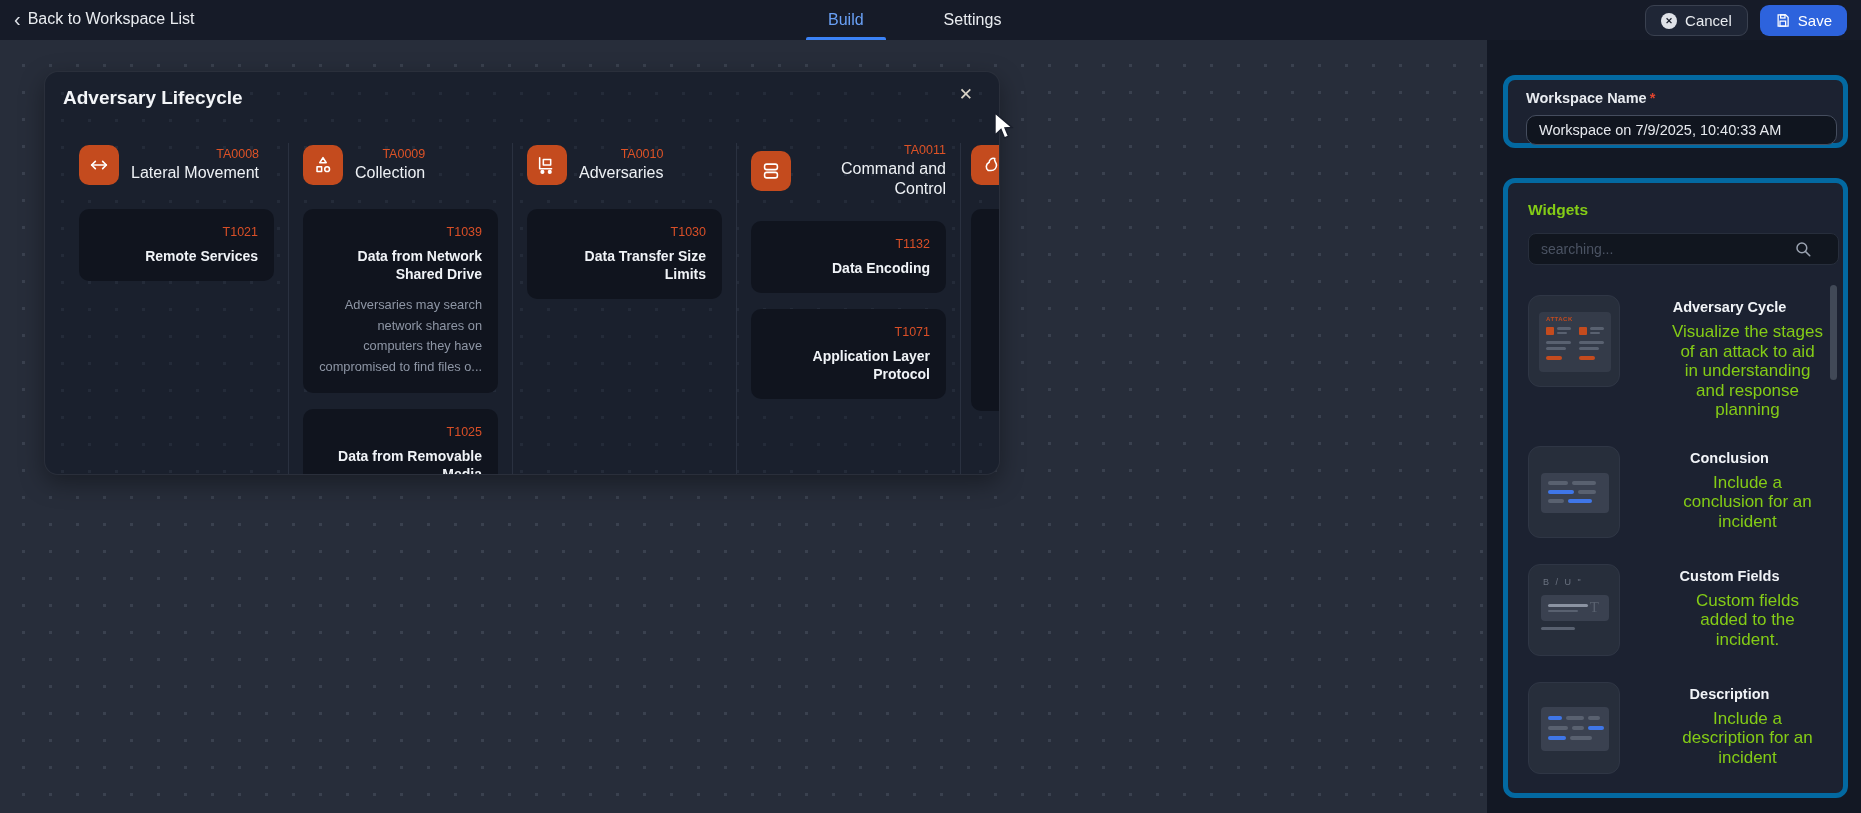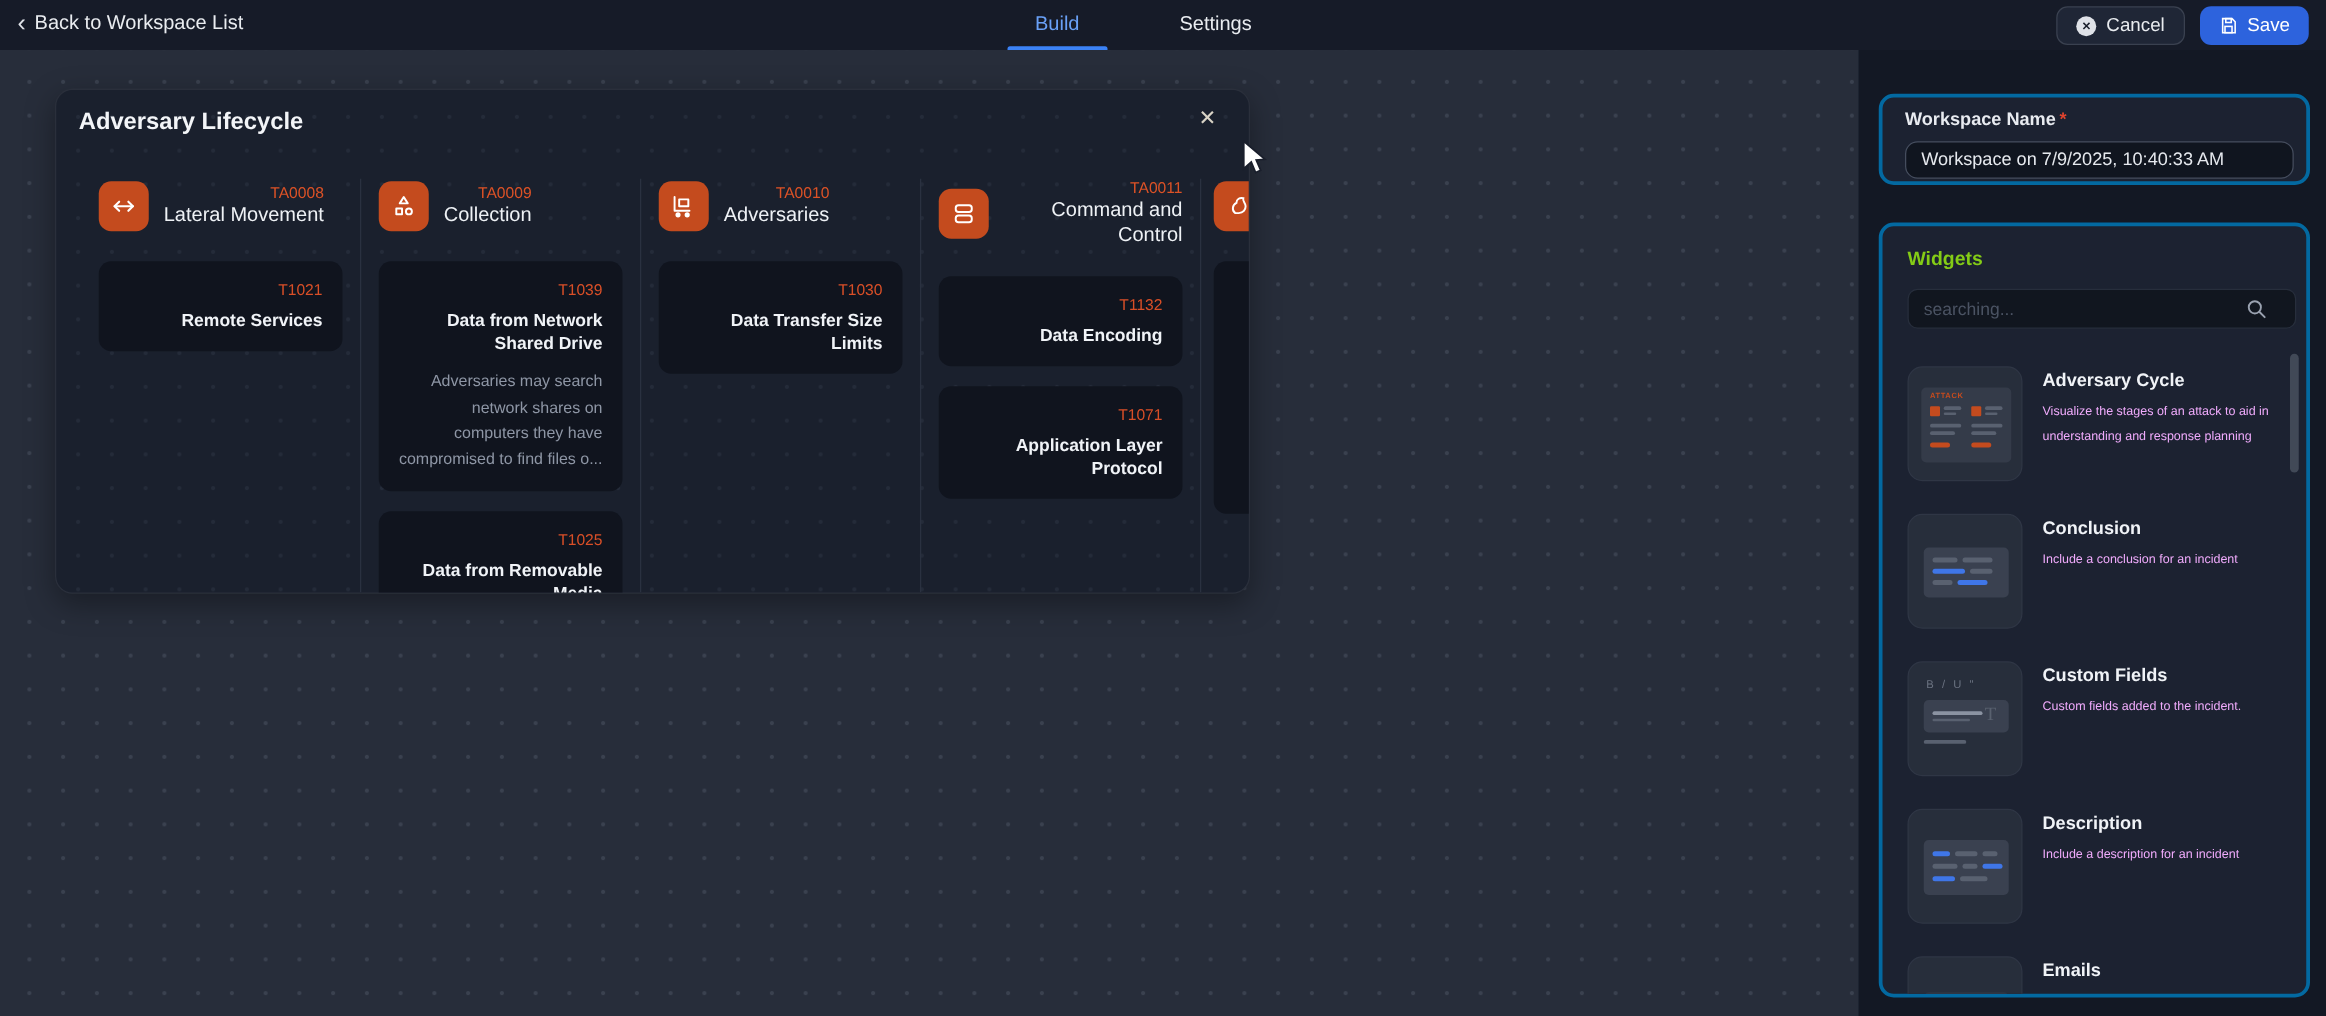--- a/index.html
+++ b/index.html
@@ -53,41 +53,41 @@
   .t-id    { font-size:12.5px; color:#d94f27; }
   .t-title { font-size:14px; font-weight:bold; color:#f0f3f7; margin-top:8px; line-height:18px; }
   .t-desc  { font-size:12.8px; color:#8e96a5; margin-top:12px; line-height:20.5px; }
 
   
   .cursor { position:absolute; left:993px; top:72px; z-index:40; pointer-events:none; }
 
   
   .sidebar { position:absolute; left:1487px; top:40px; width:374px; height:773px; background:#131824; }
   .sbox { position:absolute; left:16px; width:345px; background:#1c2231;
-          border:3px solid #0369a1; border-radius:12px; }
+          border:5px solid #0369a1; border-radius:12px; }
   .sbox.name { top:35px; height:73px; padding:10px 18px; }
   .field-label { font-size:14.5px; font-weight:600; color:#e8ebf0; }
   .req { color:#e0442e; margin-left:3px; }
   .text-input { margin-top:9px; width:311px; height:30px; background:#10151f; border:1px solid #454d5e;
                 border-radius:10px; color:#e6e9ee; font-size:14.5px; padding:0 12px;
                 font-family:"Liberation Sans",sans-serif; }
   .sbox.widgets { top:138px; height:620px; padding:18px 20px; overflow:hidden; }
   .widgets-title { font-size:15.5px; font-weight:600; color:#84cc16; }
   .search-wrap { position:relative; margin-top:14px; }
   .search-input { width:311px; height:32px; background:#11161f; border:1px solid #272e3c; border-radius:8px;
                   color:#c6ccd6; font-size:14px; padding:0 36px 0 12px; font-family:"Liberation Sans",sans-serif; }
   .search-input::placeholder { color:#4b5363; }
   .search-ico { position:absolute; right:11px; top:7px; }
   .wlist { margin-top:30px; }
-  .witem { display:flex; gap:16px; margin-bottom:26px; cursor:grab; }
+  .witem { display:flex; gap:16px; margin-bottom:26px; cursor:grab;text-align:center; }
   .thumb { width:92px; height:92px; border-radius:12px; background:#272e3b; border:1px solid #2f3645;
            position:relative; flex:none; overflow:hidden; }
   .wtext { padding-top:4px; width:205px; }
   .wtitle { font-size:14.5px; font-weight:bold; color:#f0f3f7; }
-  .wdesc { font-size:10px; color:#f0abfc; line-height:19.5px; margin-top:7px; }
+  .wdesc { font-size:17px; color:#84cc16; line-height:19.5px; margin-top:7px;margin-left:36px; }
   .sb-track { position:absolute; right:6px; top:100px; width:7px; height:480px; }
   .sb-thumb { position:absolute; right:0; top:2px; width:7px; height:95px; background:#414957; border-radius:4px; }
 
   
   .board { position:absolute; background:#343b49; border-radius:4px; }
   .bar { position:absolute; height:4px; border-radius:2px; background:#596170; }
   .bar.blue { background:#3f76e8; }
   .bar.orange { background:#c44b1e; }
   .sq { position:absolute; width:8px; height:8px; background:#c44b1e; border-radius:1px; }
   .attack-label { position:absolute; left:7px; top:4px; font-size:6px; font-weight:bold; color:#c44b1e; letter-spacing:0.5px; }

